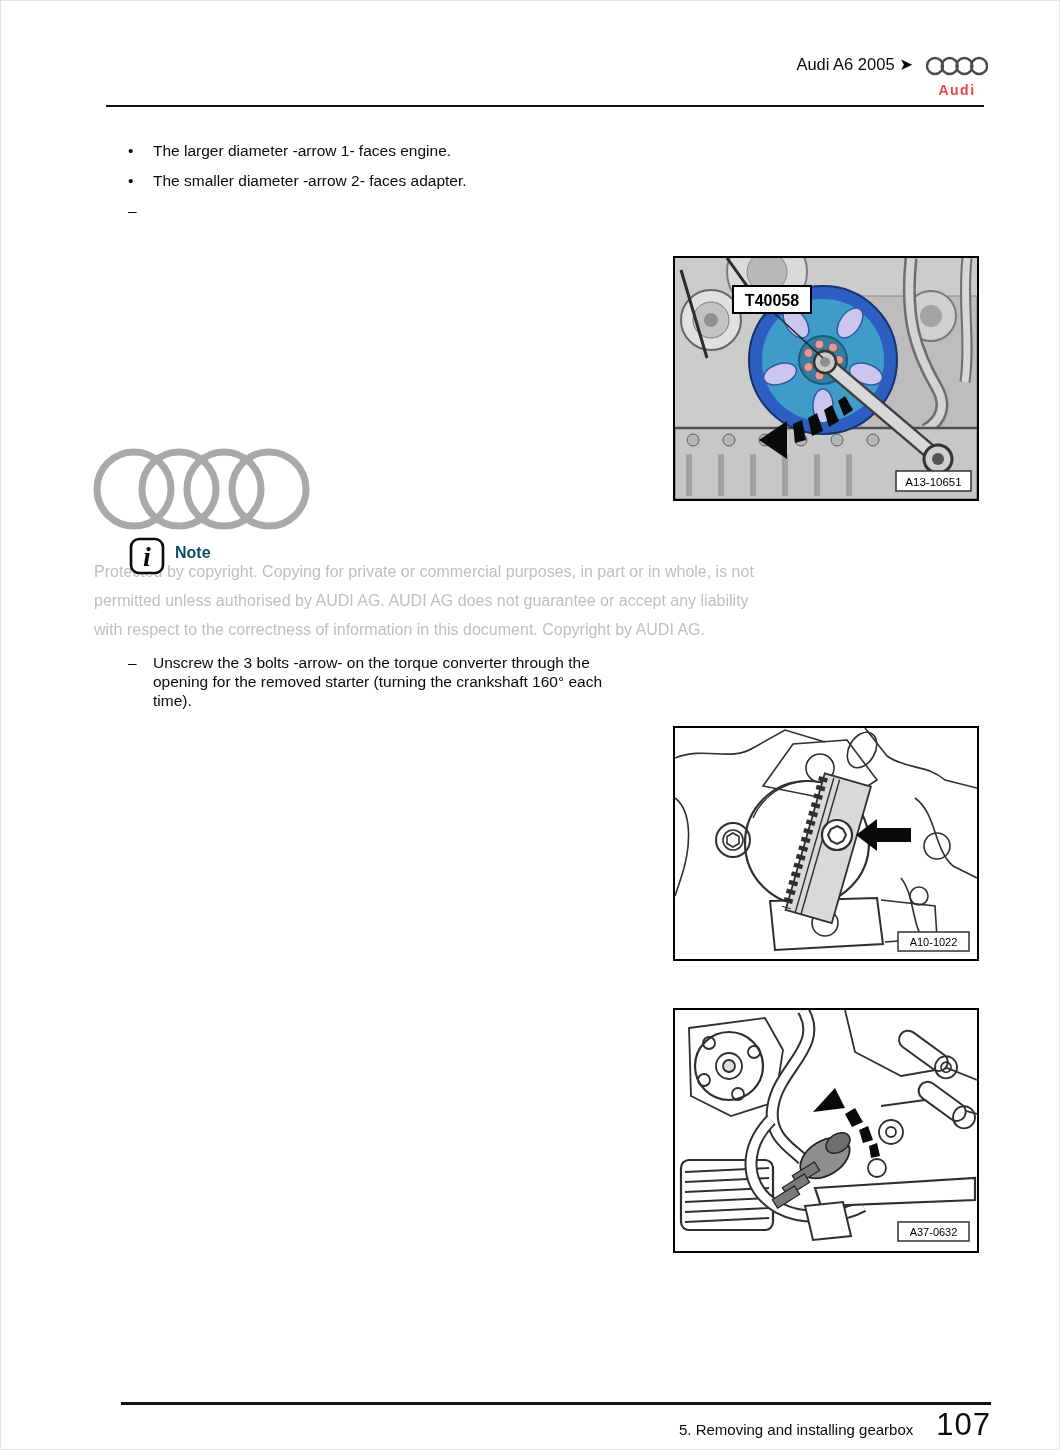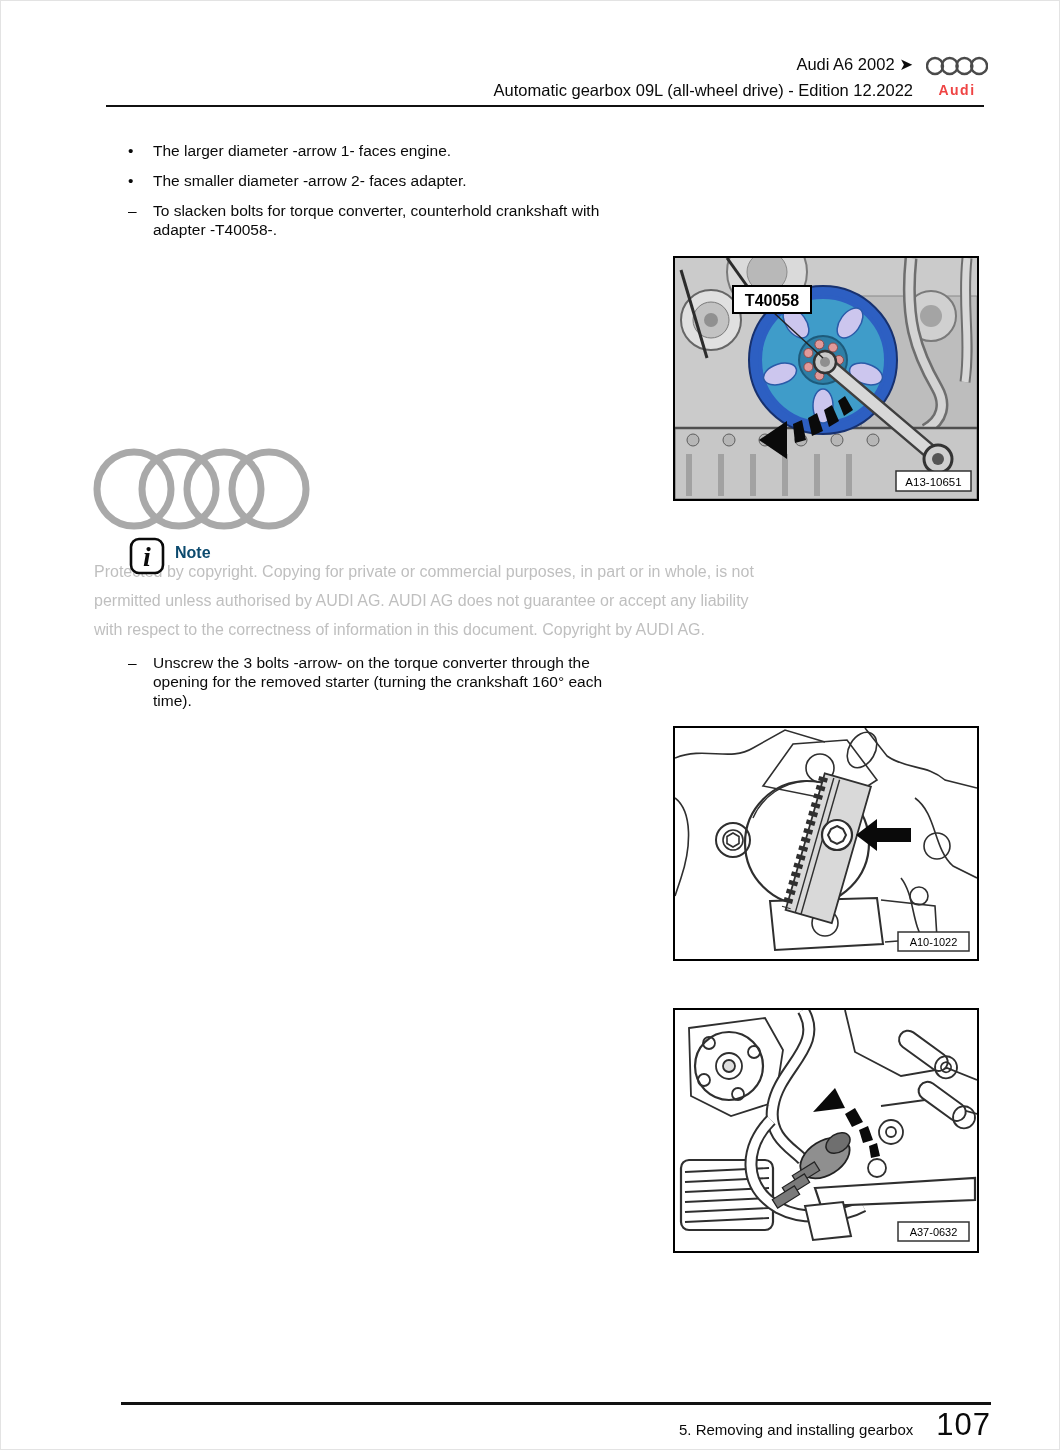--- a/index.html
+++ b/index.html
@@ -43,22 +43,21 @@
     display:flex; justify-content:flex-end; align-items:baseline; gap:23px; }
   .footer-section { font-size:15px; color:#0a0a0a; }
   .footer-page { font-size:31px; color:#0a0a0a; letter-spacing:1px;text-align:right; }
 </style>
 </head>
 <body>
 
 <div class="page">
 
   <div class="header-text">
-    <div>Audi A6 2002 ➤</div>
-    <div>Automatic gearbox 09L (all-wheel drive) - Edition 12.2022</div>
+    <div>Audi A6 2005 ➤</div>
   </div>
   <div class="audi-logo">
     <svg width="62" height="22" viewBox="0 0 62 22">
       <g fill="none" stroke="#4a4a4a" stroke-width="2.4">
         <circle cx="9" cy="10" r="8"></circle>
         <circle cx="23.7" cy="10" r="8"></circle>
         <circle cx="38.4" cy="10" r="8"></circle>
         <circle cx="53.1" cy="10" r="8"></circle>
       </g>
     </svg>
@@ -69,21 +68,20 @@
   <div class="li" id="bullet-1">
     <span class="marker">•</span>
     <span>The larger diameter -arrow 1- faces engine.</span>
   </div>
   <div class="li" id="bullet-2">
     <span class="marker">•</span>
     <span>The smaller diameter -arrow 2- faces adapter.</span>
   </div>
   <div class="li" id="step-1">
     <span class="marker">–</span>
-    <span>To slacken bolts for torque converter, counterhold crankshaft with adapter -T40058-.</span>
   </div>
 
   <div class="rings-watermark">
     <svg width="218" height="84" viewBox="0 0 218 84">
       <g fill="none" stroke="#a9a9a9" stroke-width="7">
         <circle cx="41" cy="42" r="37"></circle>
         <circle cx="86" cy="42" r="37"></circle>
         <circle cx="131" cy="42" r="37"></circle>
         <circle cx="176" cy="42" r="37"></circle>
       </g>

